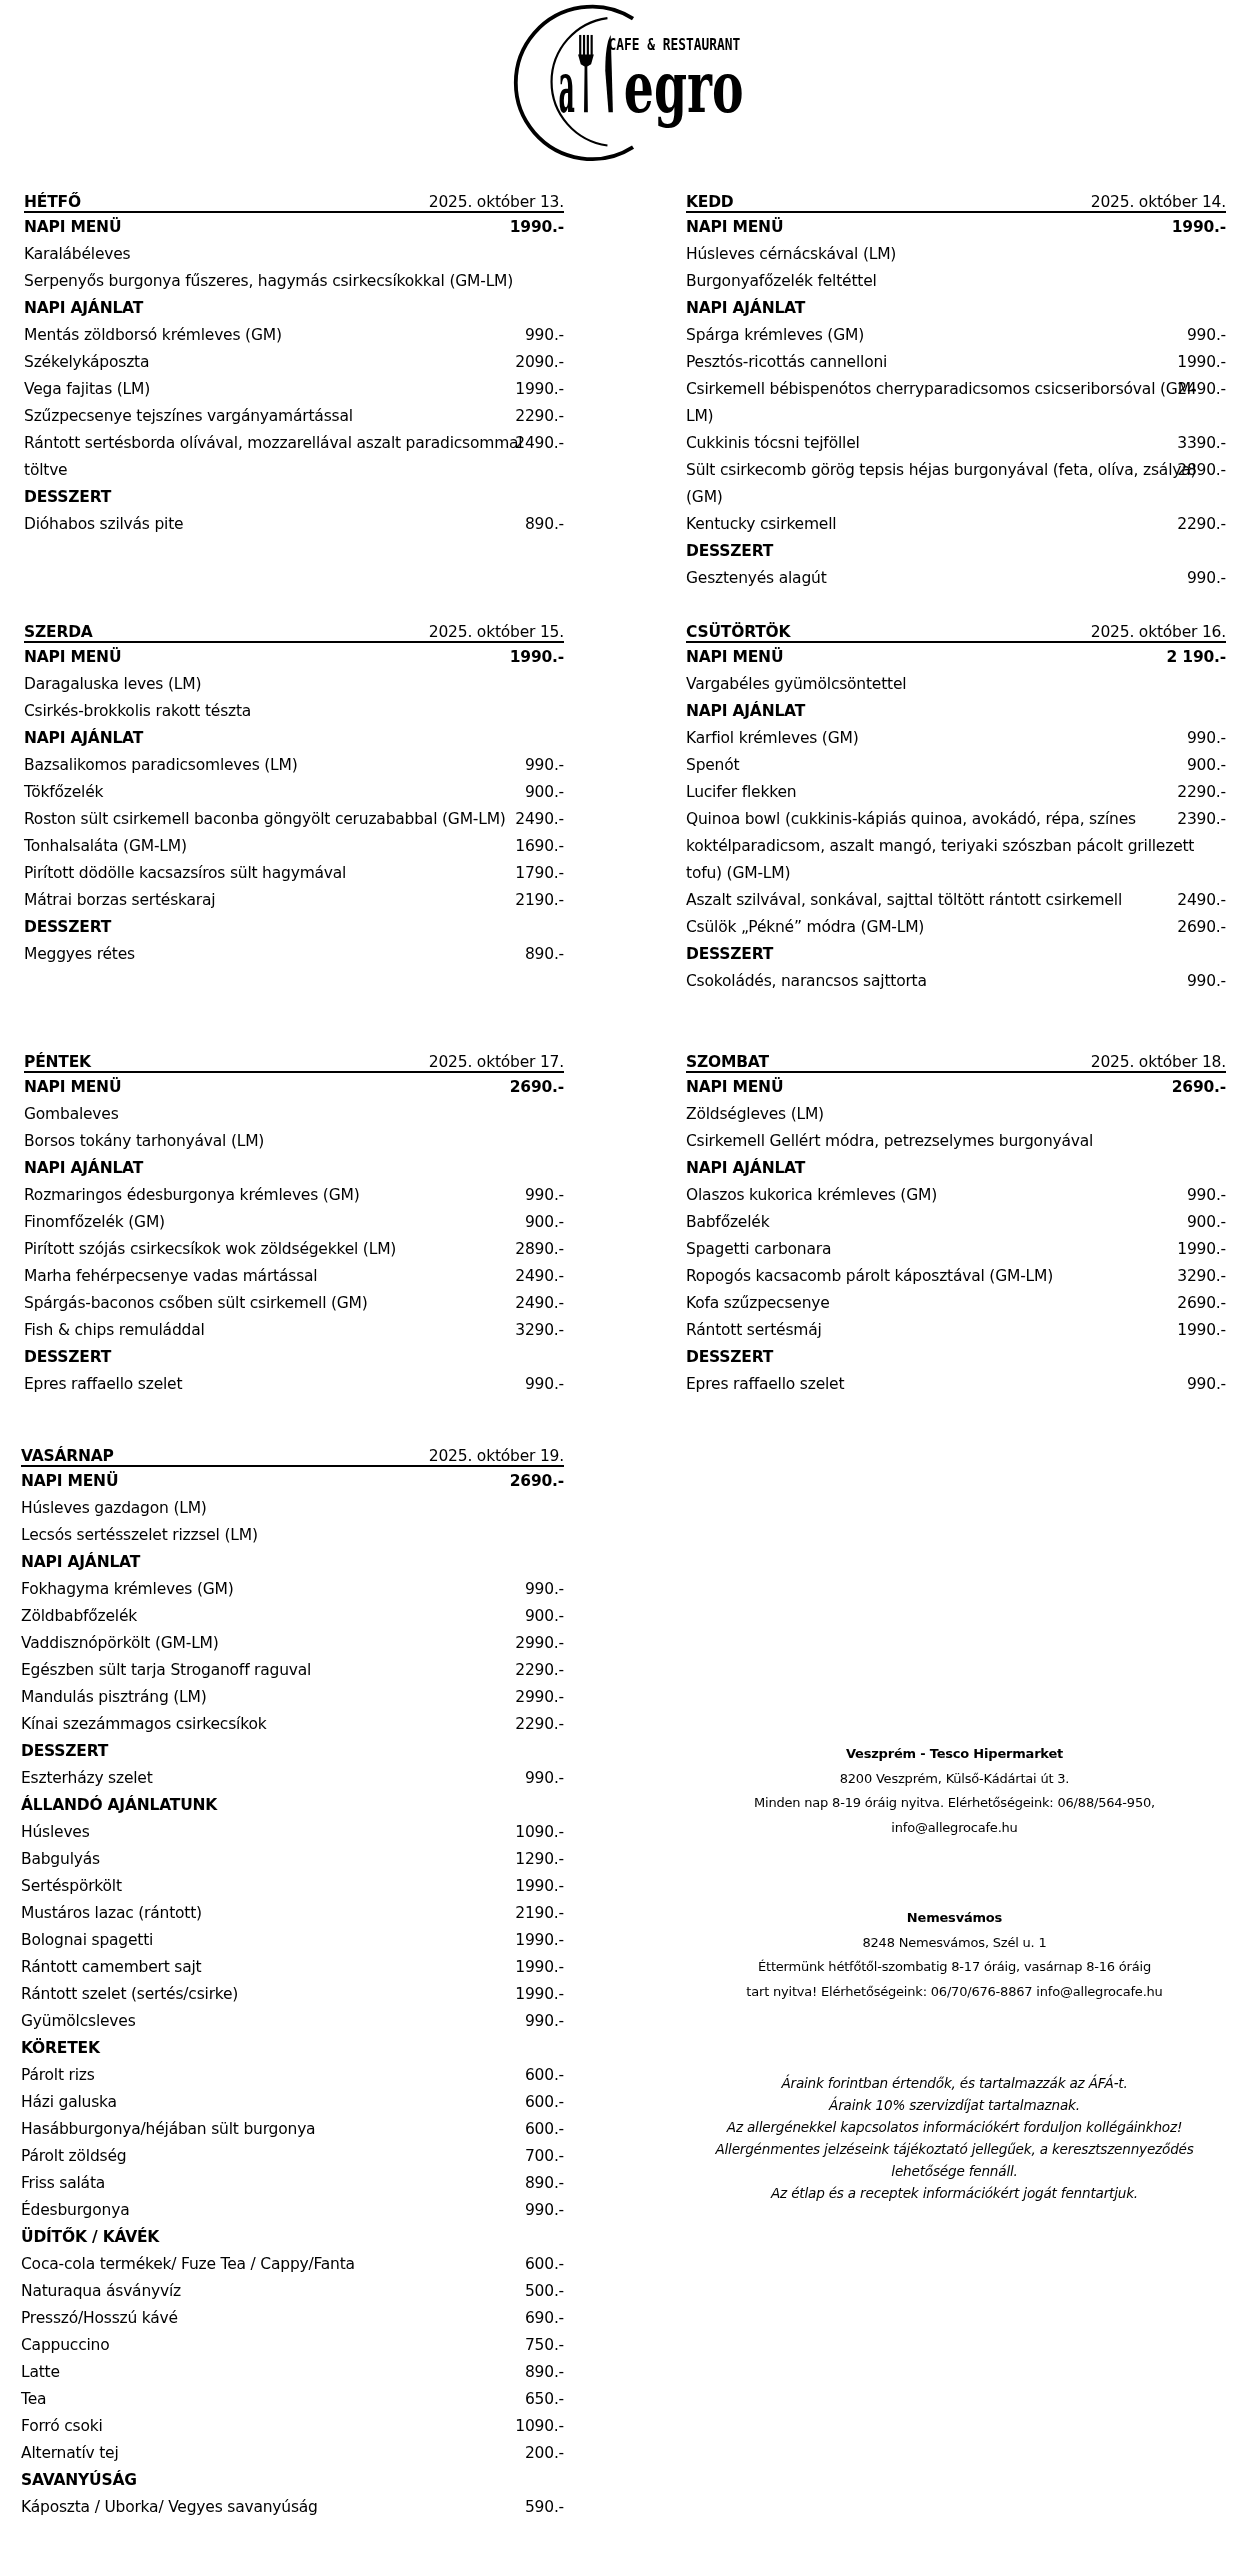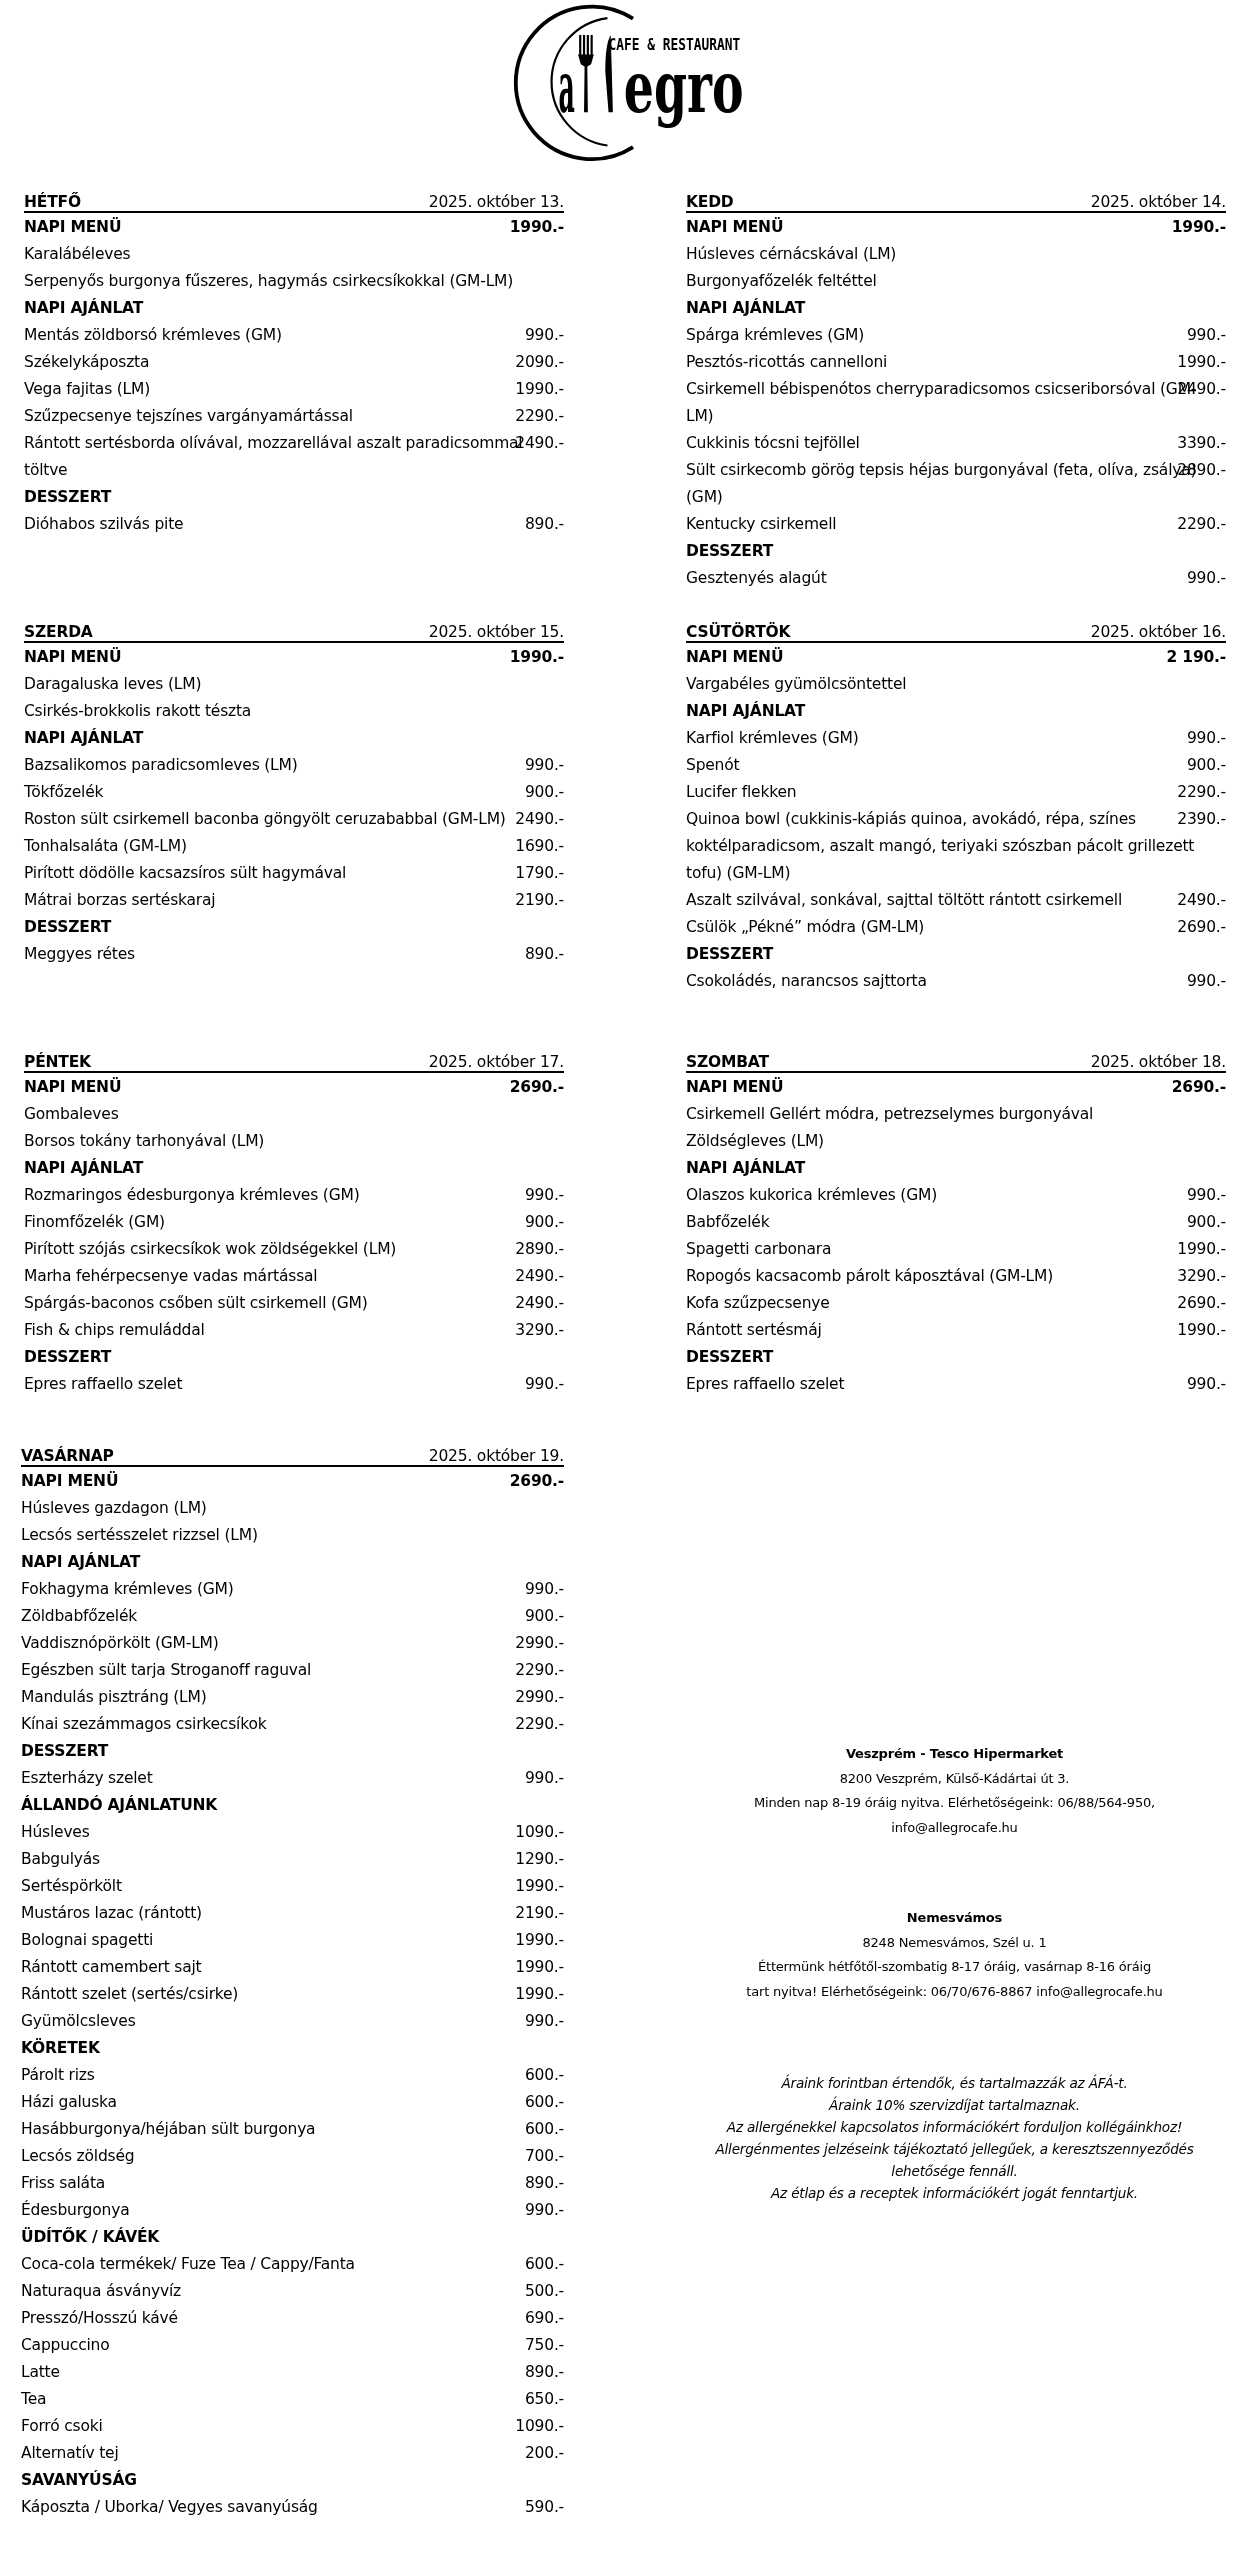--- a/index.html
+++ b/index.html
@@ -314,24 +314,24 @@
 <div class="day" id="right-col-3">
     <div class="day-head">
       <span class="name">SZOMBAT</span>
       <span class="date">2025. október 18.</span>
     </div>
     <div class="row section first-after-head">
       <span class="item">NAPI MENÜ</span>
       <span class="price">2690.-</span>
     </div>
     <div class="row">
+      <span class="item">Zöldségleves (LM)</span>
+    </div>
+    <div class="row">
       <span class="item">Csirkemell Gellért módra, petrezselymes burgonyával</span>
-    </div>
-    <div class="row">
-      <span class="item">Zöldségleves (LM)</span>
     </div>
     <div class="row section">
       <span class="item">NAPI AJÁNLAT</span>
     </div>
     <div class="row">
       <span class="item">Olaszos kukorica krémleves (GM)</span>
       <span class="price">990.-</span>
     </div>
     <div class="row">
       <span class="item">Babfőzelék</span>
@@ -454,21 +454,21 @@
     </div>
     <div class="row">
       <span class="item">Házi galuska</span>
       <span class="price">600.-</span>
     </div>
     <div class="row">
       <span class="item">Hasábburgonya/héjában sült burgonya</span>
       <span class="price">600.-</span>
     </div>
     <div class="row">
-      <span class="item">Lecsós zöldség</span>
+      <span class="item">Párolt zöldség</span>
       <span class="price">700.-</span>
     </div>
     <div class="row">
       <span class="item">Friss saláta</span>
       <span class="price">890.-</span>
     </div>
     <div class="row">
       <span class="item">Édesburgonya</span>
       <span class="price">990.-</span>
     </div>

